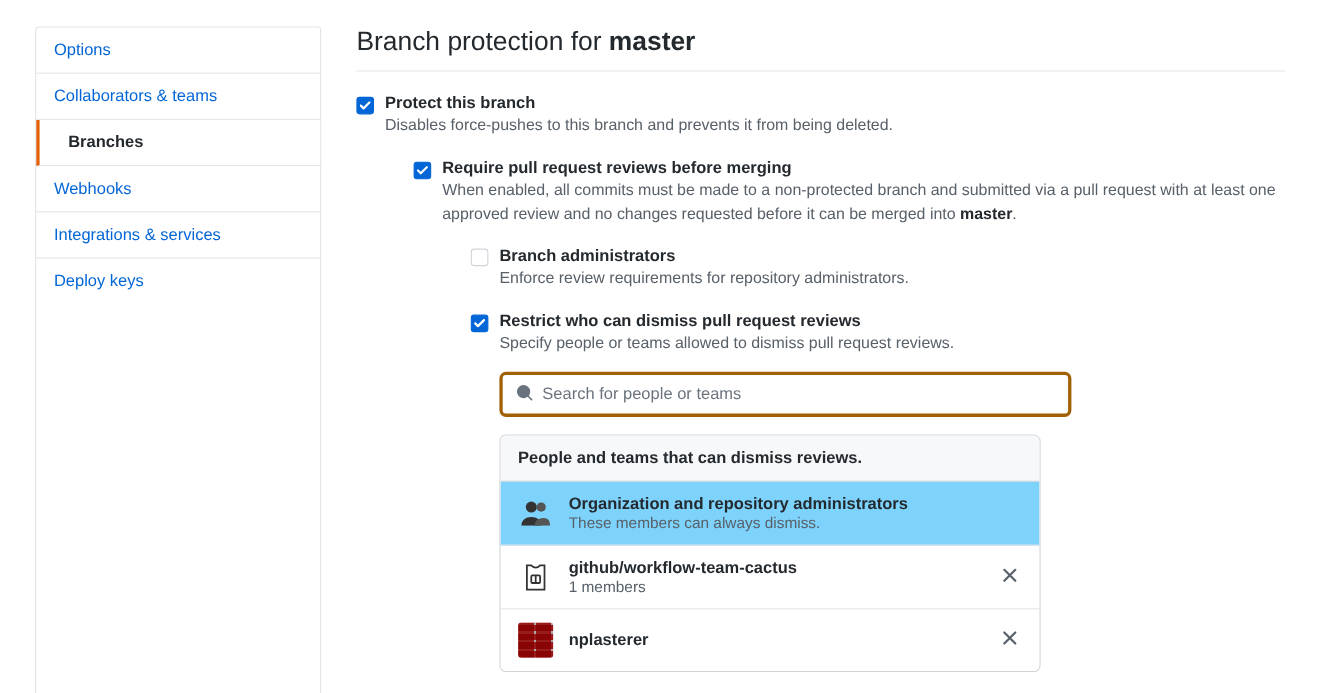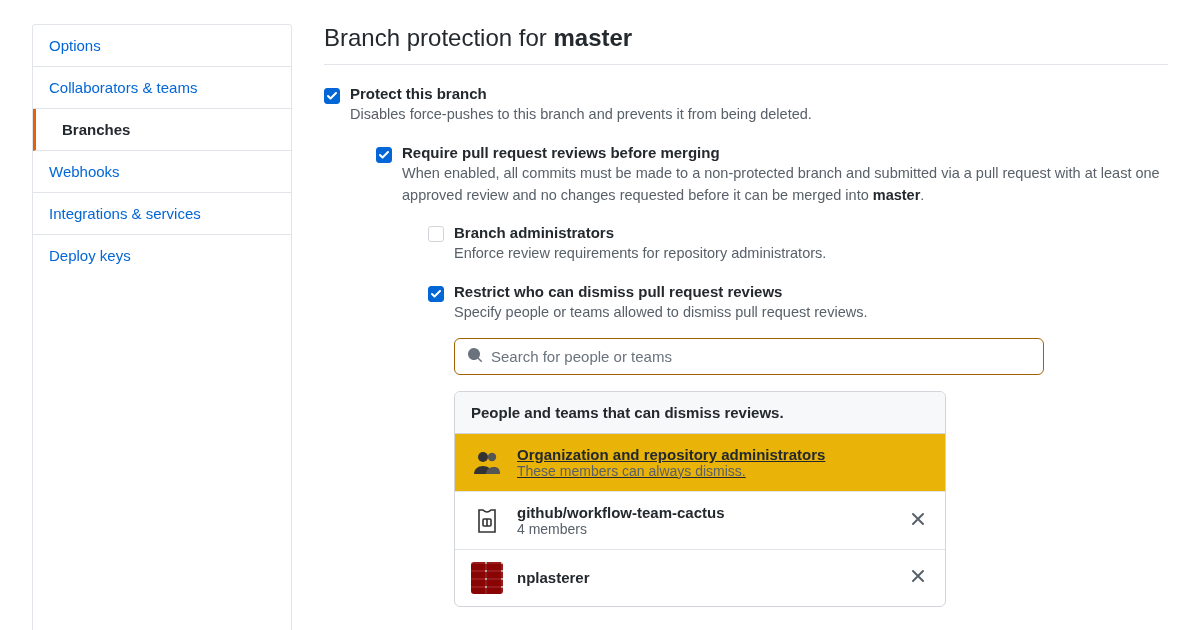--- a/index.html
+++ b/index.html
@@ -52,43 +52,43 @@
   .nested { margin-left: 26px; margin-top: 18px; }
   .chk {
     width: 16px; height: 16px; border-radius: 3px; border: 1px solid #d1d5da;
     display: inline-flex; align-items: center; justify-content: center;
     background: #fff; cursor: pointer;
   }
   .chk.checked { background: #0366d6; border-color: #0366d6; }
   .chk.checked svg { display: block; }
   .chk svg { display: none; }
   .search-box {
-    border: 1px solid #a16207; border-radius: 6px; padding: 8px 12px;
+    border: 3px solid #a16207; border-radius: 6px; padding: 8px 12px;
     display: flex; align-items: center; gap: 8px; margin-top: 14px;
-    width: 590px; max-width: 100%;
+    width: 520px; max-width: 100%;
   }
   .search-box input {
     border: none; outline: none; font-size: 15px; flex: 1; color: #24292e;
     background: transparent;
   }
   .search-box input::placeholder { color: #6a737d; }
   .panel {
     border: 1px solid #d1d5da; border-radius: 6px; margin-top: 16px;
     width: 492px; max-width: 100%; overflow: hidden;
   }
   .panel-header {
     background: #f6f8fa; padding: 12px 16px; font-weight: 600; font-size: 15px;
     border-bottom: 1px solid #d1d5da;
   }
   .panel-row {
     display: flex; align-items: center; gap: 14px; padding: 12px 16px;
     border-bottom: 1px solid #e1e4e8;
   }
   .panel-row:last-child { border-bottom: none; }
-  .panel-row.shaded { background: #eab308; text-decoration: underline; }
+  .panel-row.shaded { background: #7dd3fc; }
   .row-icon { width: 32px; height: 32px; flex-shrink: 0; display:flex; align-items:center; justify-content:center; }
   .row-body { flex: 1; }
   .row-title { font-weight: 600; font-size: 15px; }
   .row-sub { color: #586069; font-size: 14px; }
   .row-remove { color: #586069; cursor: pointer; padding: 4px; }
   .avatar-brick {
     width: 32px; height: 32px; border-radius: 3px;
     background:
       repeating-linear-gradient(0deg, #b22 0 6px, #cfcfcf 6px 8px),
       repeating-linear-gradient(90deg, #b22 0 14px, #cfcfcf 14px 16px);
@@ -195,21 +195,21 @@
                       <div class="panel-row">
                         <div class="row-icon">
                           <svg width="28" height="28" viewBox="0 0 28 28" fill="none" stroke="#333" stroke-width="1.6">
                             <path d="M6 4 L10 4 Q14 8 18 4 L22 4 L22 26 L6 26 Z"></path>
                             <rect x="10" y="13" width="8" height="7" rx="1"></rect>
                             <line x1="14" y1="13" x2="14" y2="20"></line>
                           </svg>
                         </div>
                         <div class="row-body">
                           <div class="row-title">github/workflow-team-cactus</div>
-                          <div class="row-sub">4 members</div>
+                          <div class="row-sub">1 members</div>
                         </div>
                         <span class="row-remove">
                           <svg width="14" height="14" viewBox="0 0 14 14" stroke="#586069" stroke-width="2" stroke-linecap="round">
                               <path d="M2 2 L12 12 M12 2 L2 12"></path>
                             </svg>
                         </span>
                       </div>
 
                       <div class="panel-row">
                         <div class="row-icon">

